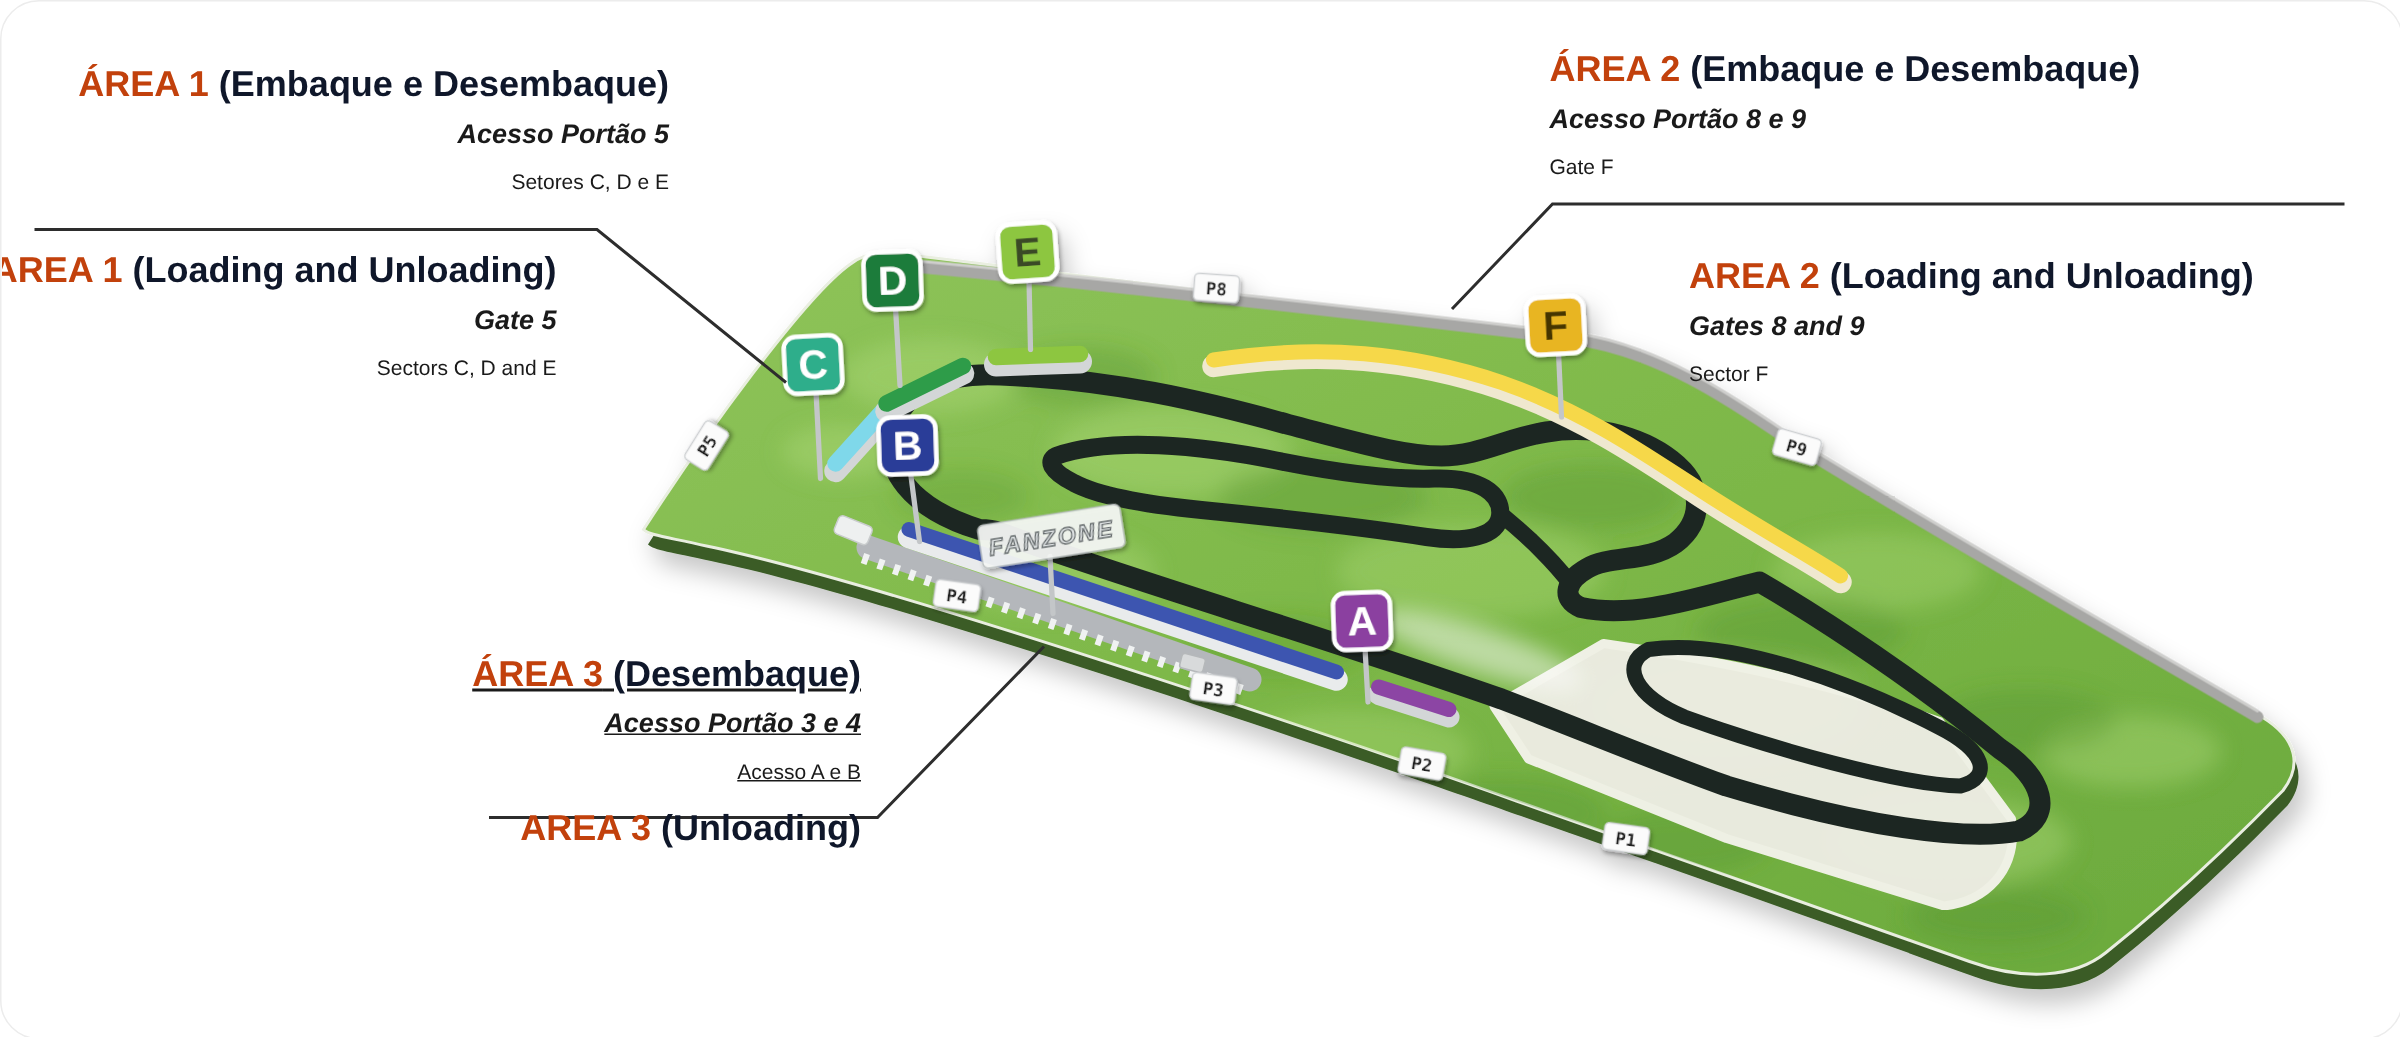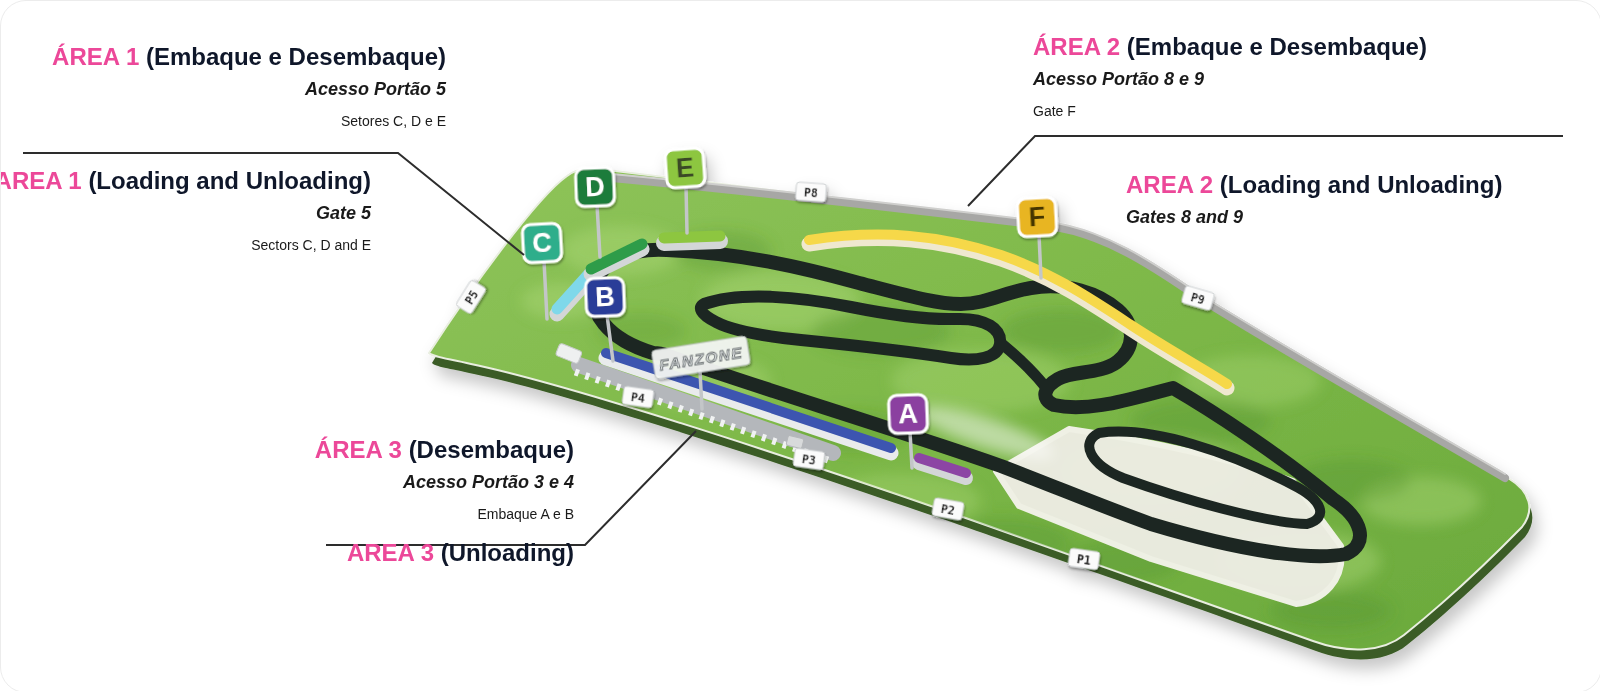--- a/index.html
+++ b/index.html
@@ -5,21 +5,21 @@
   html,body{margin:0;padding:0;background:#ffffff;}
   .stage{
     position:relative;width:1600px;height:691px;background:#ffffff;
     border:1px solid #ececec;border-radius:26px;overflow:hidden;
     font-family:"Liberation Sans", sans-serif;
   }
   .stage svg{position:absolute;left:0;top:0;}
   .note{position:absolute;line-height:32px;white-space:nowrap;color:#1a1a1a;}
   .note.rt{text-align:right;}
   .note .n-head{font-size:24px;font-weight:bold;}
-  .note .n-head .t{color:#ec4899;}
+  .note .n-head .t{color:#c2410c;}
   .note .n-head .s{color:#0f172a;}
   .note .n-sub{font-size:18px;font-weight:bold;font-style:italic;}
   .note .n-body{font-size:14px;font-weight:normal;}
 </style>
 </head>
 <body>
 
 <div class="stage">
 
   <svg viewBox="0 0 1600 691" width="1600" height="691">
@@ -192,25 +192,26 @@
 
   <div class="note" style="top:30px; left:1032px;">
     <div class="n-head"><span class="t">ÁREA 2</span> <span class="s">(Embaque e Desembaque)</span></div>
     <div class="n-sub">Acesso Portão 8 e 9</div>
     <div class="n-body">Gate F</div>
   </div>
 
   <div class="note" style="top:168px; left:1125px;">
     <div class="n-head"><span class="t">AREA 2</span> <span class="s">(Loading and Unloading)</span></div>
     <div class="n-sub">Gates 8 and 9</div>
-  </div>
-
-  <div class="note rt" style="top:433px; right:1027px;">
+    <div class="n-body">Sector F</div>
+  </div>
+
+  <div class="note rt" style="top:433px; right:1027px;text-decoration:underline;">
     <div class="n-head"><span class="t">ÁREA 3</span> <span class="s">(Desembaque)</span></div>
     <div class="n-sub">Acesso Portão 3 e 4</div>
-    <div class="n-body">Embaque A e B</div>
+    <div class="n-body">Acesso A e B</div>
   </div>
 
   <div class="note rt" style="top:536px; right:1027px;">
     <div class="n-head"><span class="t">AREA 3</span> <span class="s">(Unloading)</span></div>
   </div>
 
 </div>
 
 </body></html>

